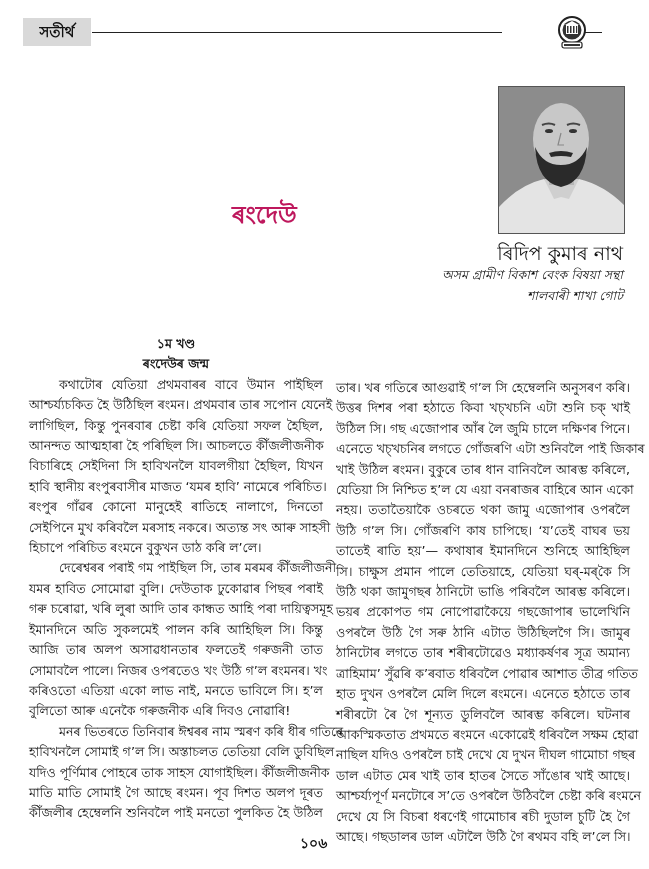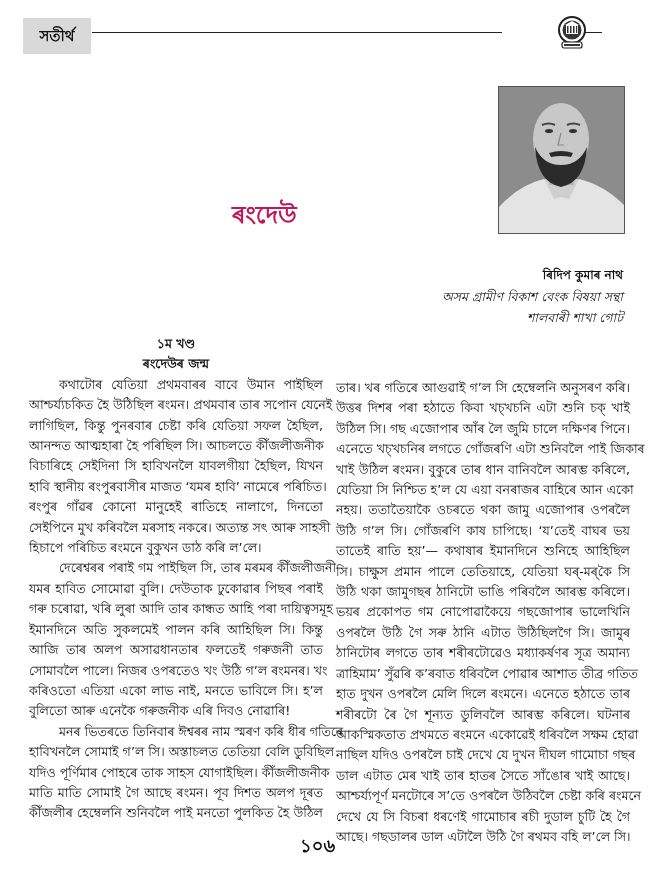--- a/index.html
+++ b/index.html
@@ -1,21 +1,21 @@
 <!DOCTYPE html>
 <html><head>
   <meta charset="utf-8">
   <style>
     html, body { margin: 0; padding: 0; background: #ffffff; }
     body {
       width: 649px; height: 869px; position: relative; overflow: hidden;
       font-family: "DejaVu Sans", "Liberation Sans", sans-serif; color: #111;
     }
     .header-tab {
-      position: absolute; left: 23px; top: 18px; width: 68px; height: 36px;
+      position: absolute; left: 23px; top: 18px; width: 68px; height: 28px;
       background: #d9d9d9; display: flex; align-items: center; justify-content: center;
       font-weight: bold; font-size: 15px; color: #111;
     }
     .header-rule {
       position: absolute; left: 92px; top: 32px; width: 410px; height: 1px;
       background: #222;
     }
     .header-rule-right {
       position: absolute; left: 585px; top: 32px; width: 17px; height: 1px; background: #222;
     }
@@ -26,34 +26,34 @@
       position: absolute; left: 498px; top: 86px; width: 125px; height: 146px;
       border: 1px solid #555; background: #8a8a8a; overflow: hidden;
     }
     .article-title {
       position: absolute; left: 232px; top: 196px; font-size: 24px; font-weight: bold;
       color: #be185d;
     }
     .byline {
       position: absolute; right: 26px; top: 242px; text-align: right;
     }
-    .author-name { font-size: 12px; font-weight: bold; line-height: 22px; margin-top: 22px; }
+    .author-name { font-size: 19px; font-weight: normal; line-height: 22px; }
     .author-org, .author-branch { font-size: 12.5px; font-style: italic; line-height: 21px; }
     .col {
       position: absolute; top: 334px; width: 294px; font-size: 12.6px; line-height: 20.4px;
       text-align: justify;
     }
     .col-left { left: 29px; }
     .col-right { left: 336px; margin-top: 44px; }
     .section-heading { text-align: center; font-weight: bold; font-size: 12.6px; line-height: 20.4px; }
     .line { display: block; white-space: nowrap; text-align: justify; text-align-last: justify; }
     .line.last { text-align-last: left; }
     .line.first-indent { padding-left: 30px; }
     .page-number {
-      position: absolute; left: 300px; top: 832px; font-weight: bold; font-size: 18px;
+      position: absolute; left: 300px; top: 832px; font-weight: bold; font-size: 14px;
     }
   </style>
 </head>
 <body>
 
 <div class="header-tab">
   <span>সতীৰ্থ</span>
 </div>
 <div class="header-rule"></div>
 <div class="header-rule-right"></div>

